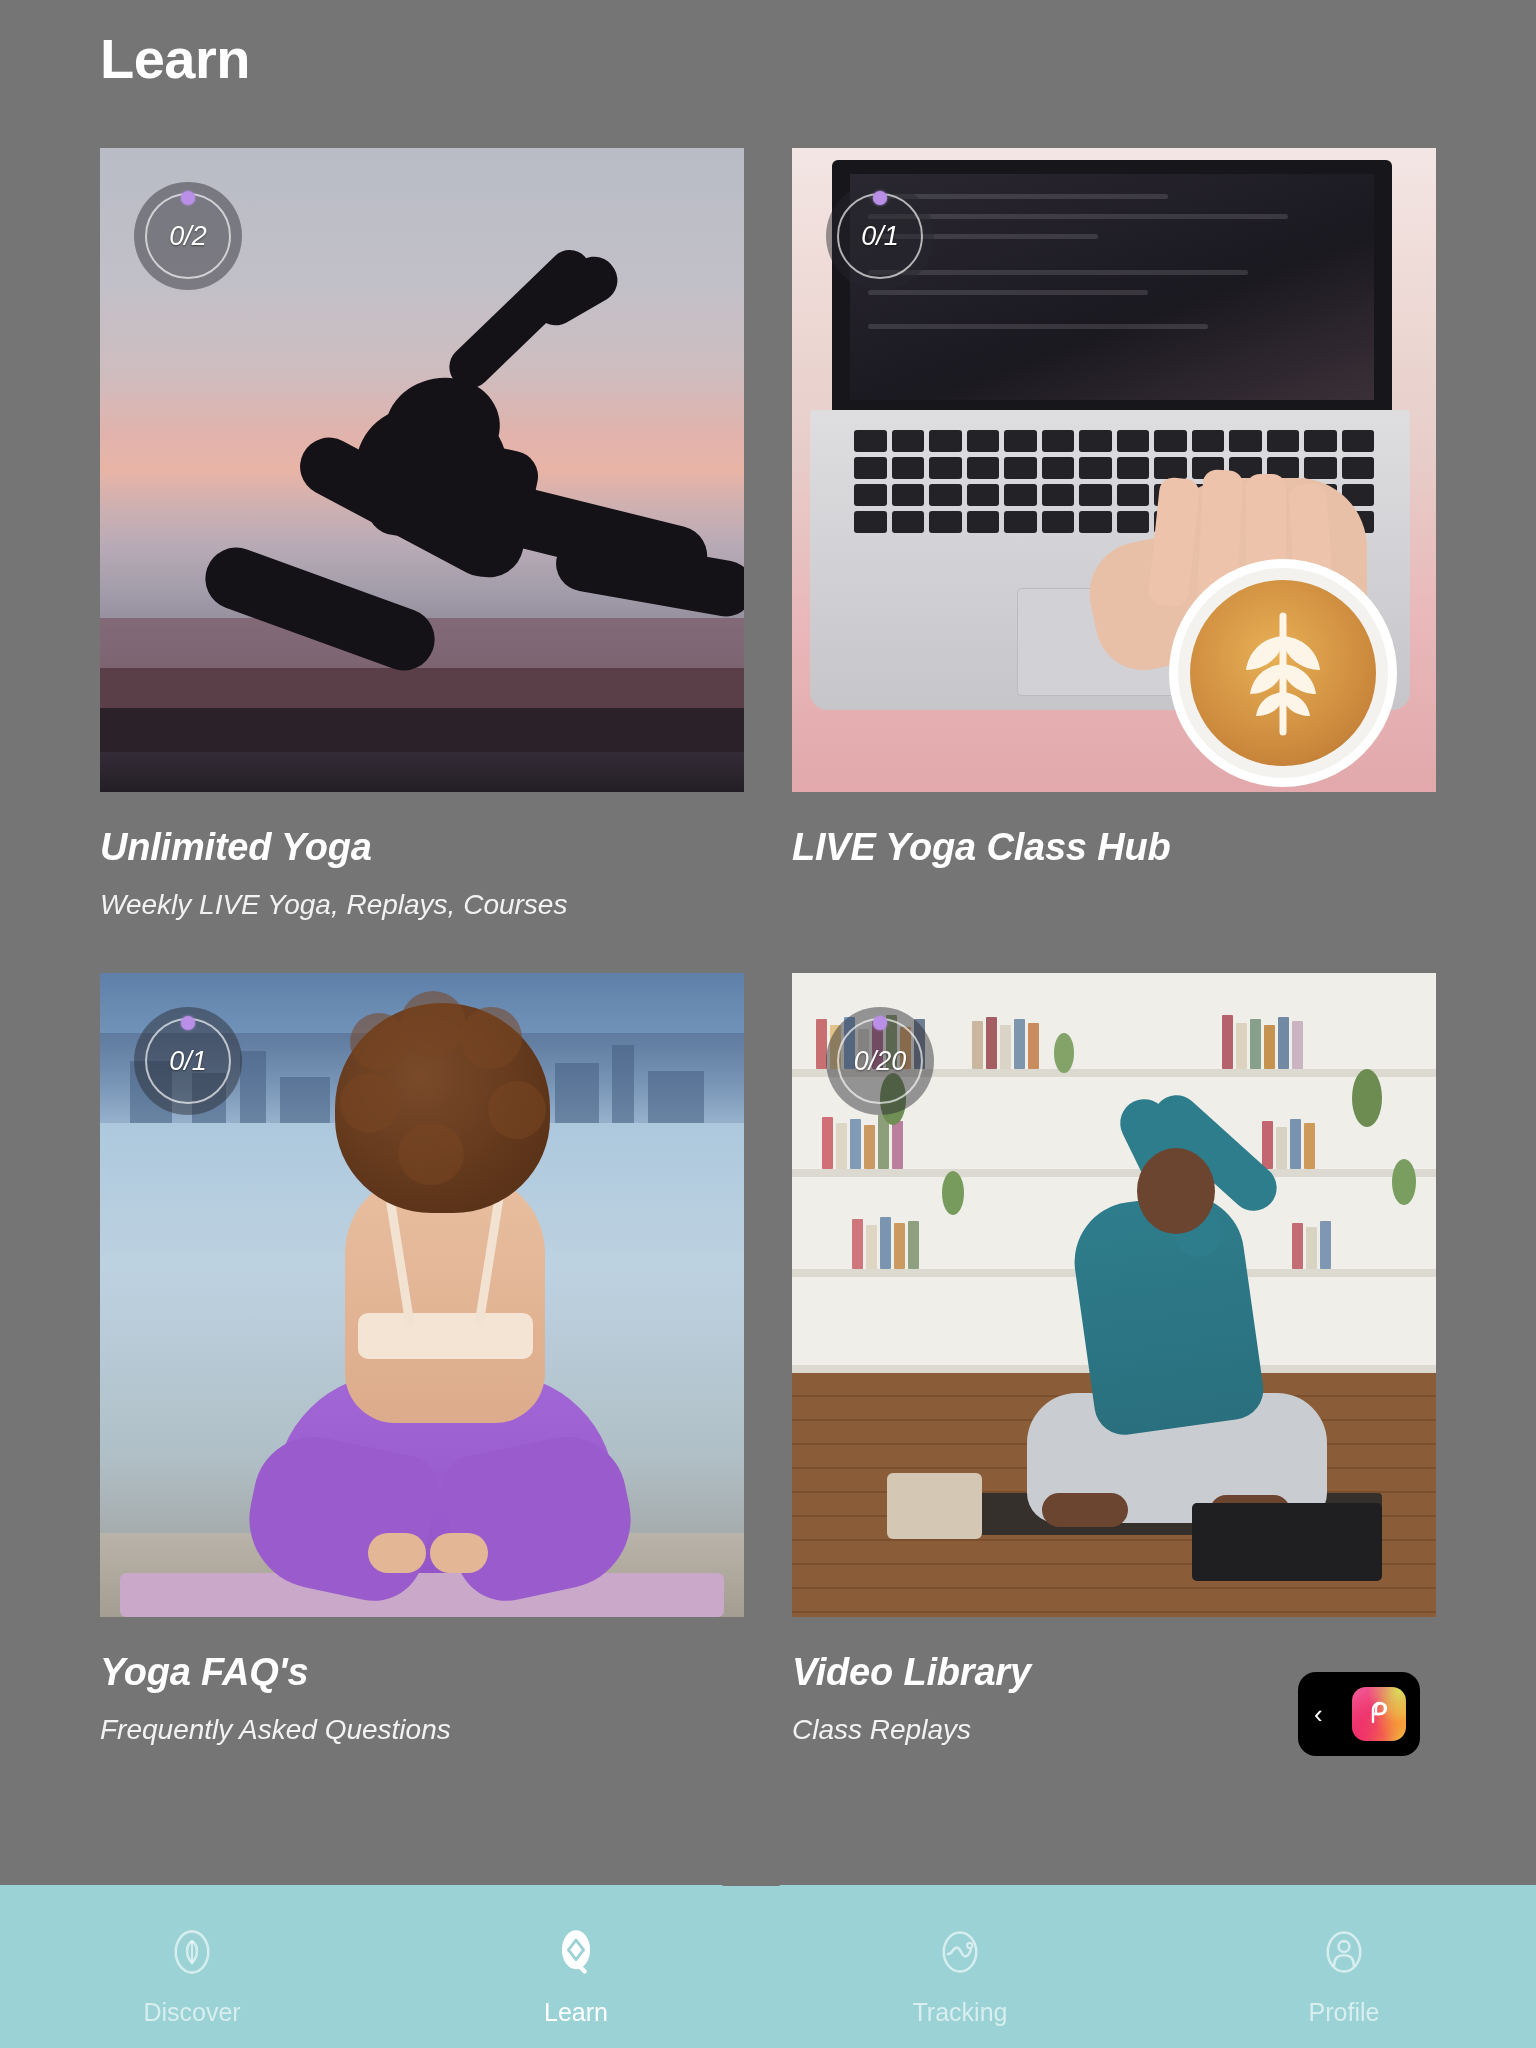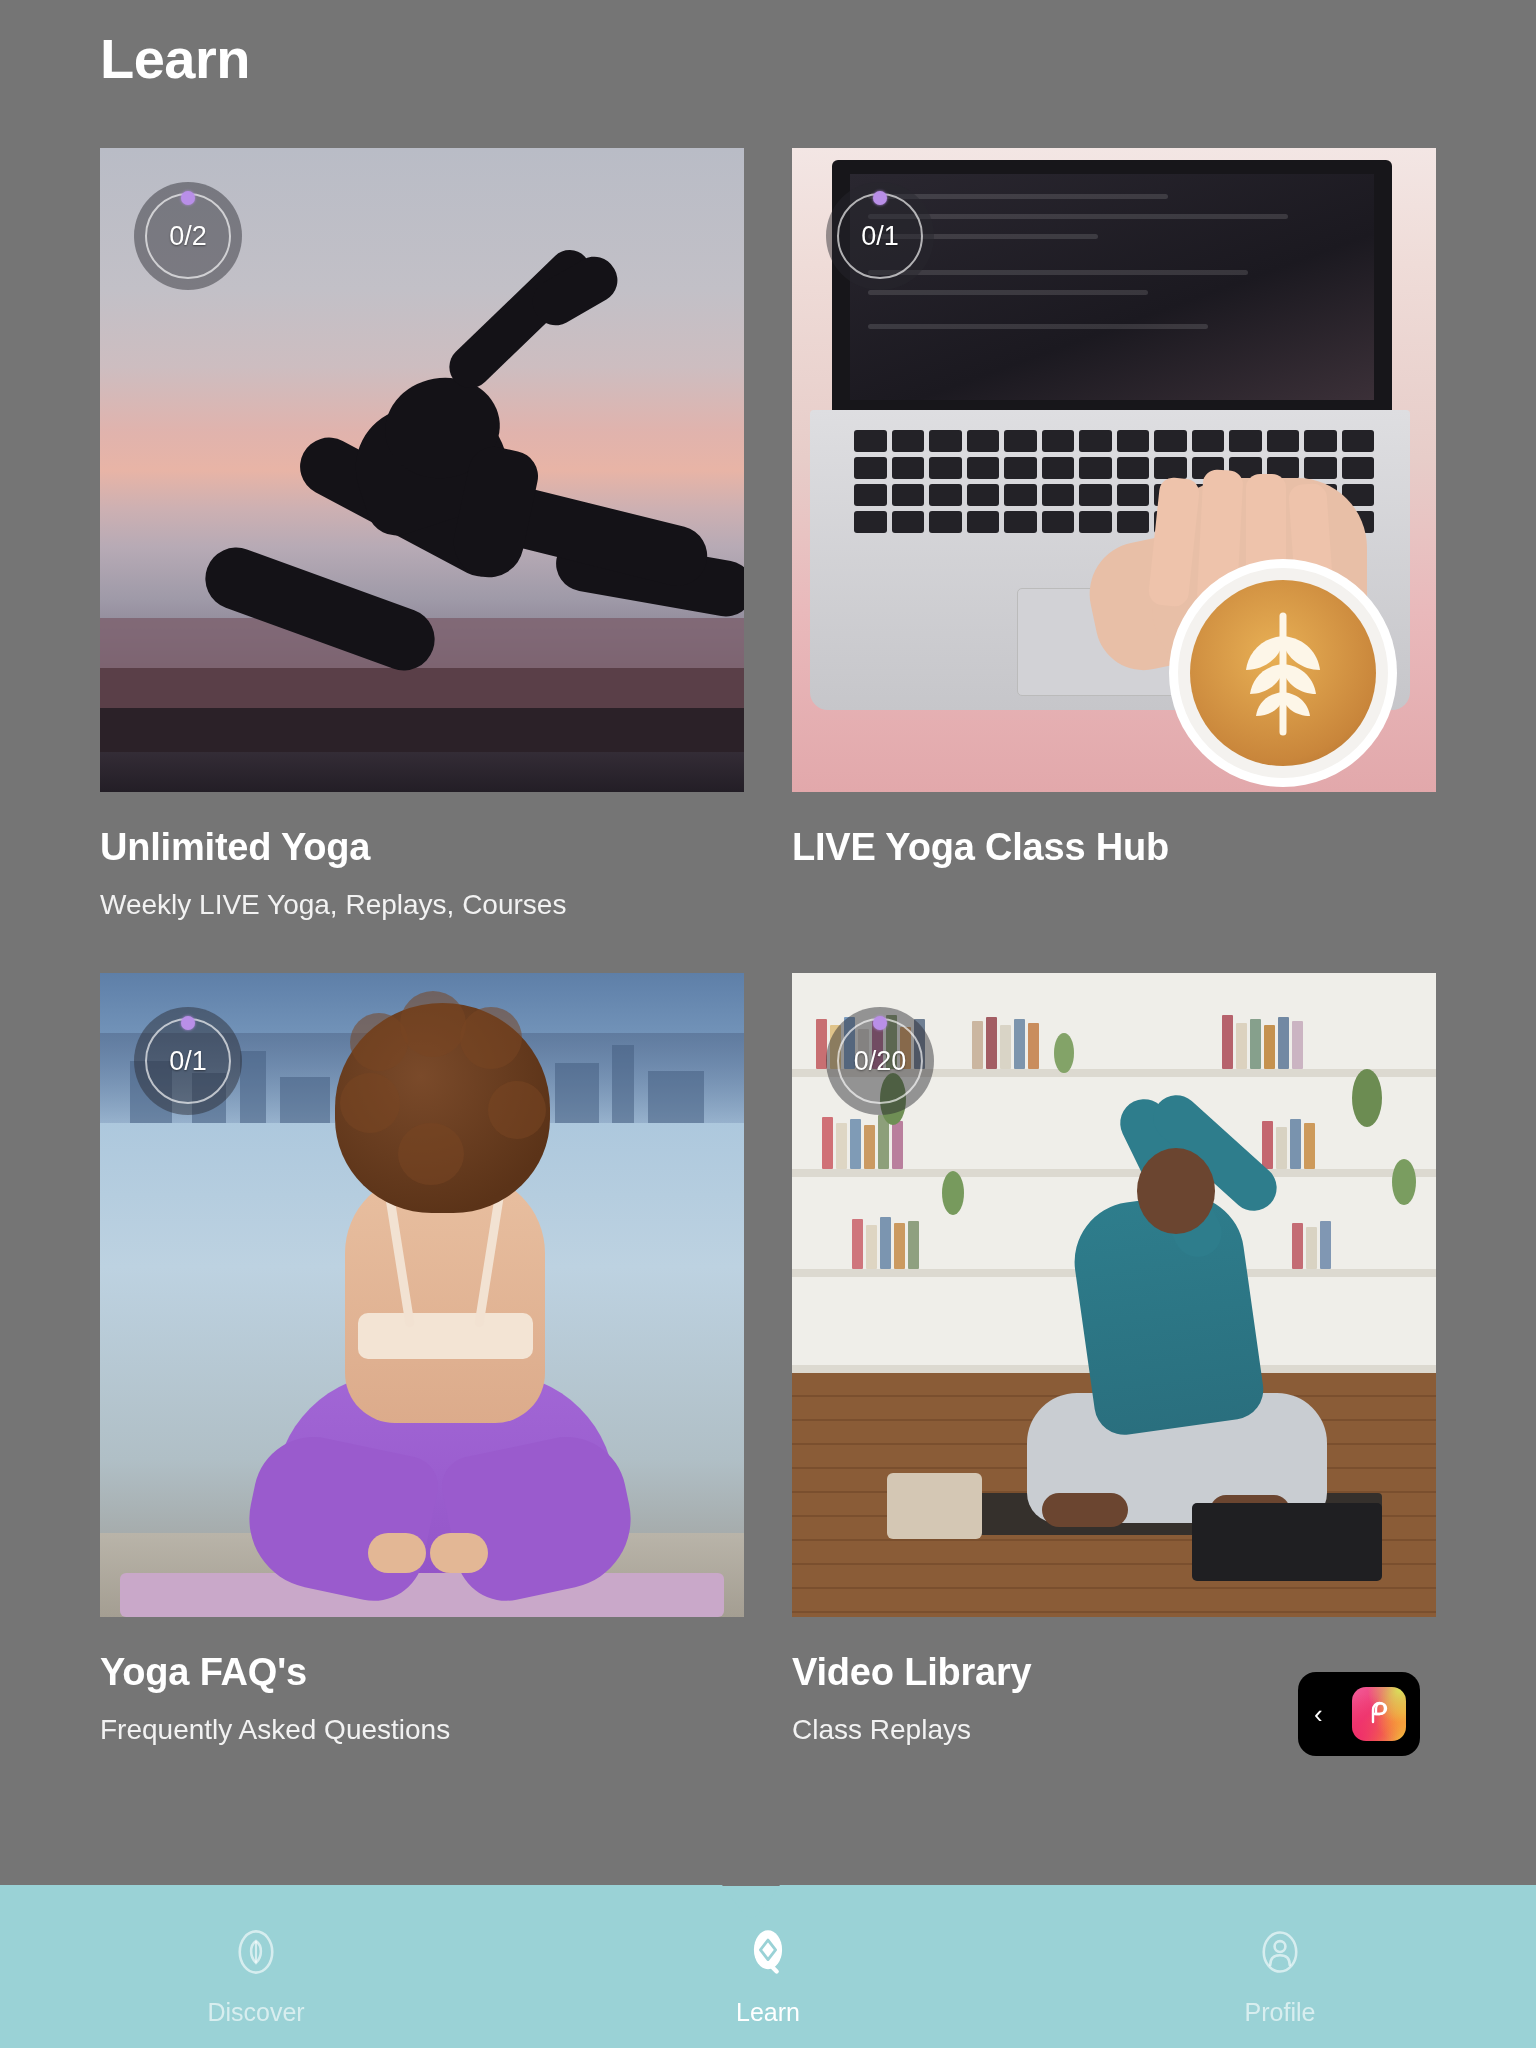--- a/index.html
+++ b/index.html
@@ -37,20 +37,21 @@
     display: grid;
     grid-template-columns: 644px 644px;
     column-gap: 48px;
     row-gap: 52px;
   }
 
   .card {
     width: 688px;
     position: relative;
     cursor: pointer;
+    font-style: italic;
   }
 
   .card-media {
     position: relative;
     width: 644px;
     height: 644px;
     overflow: hidden;
     background: #8a8a8a;
   }
 
@@ -591,20 +592,28 @@
     <div class="nav-item active">
       <svg class="nav-icon" viewBox="0 0 48 48">
         <ellipse cx="24" cy="22" rx="13" ry="18" fill="#ffffff"></ellipse>
         <path d="M24 34 L32 42" stroke="#ffffff" stroke-width="4" stroke-linecap="round"></path>
         <path d="M24 13 L31 22 L24 31 L17 22 Z" fill="none" stroke="#9ad2d6" stroke-width="2.6" stroke-linejoin="round"></path>
       </svg>
       <span class="nav-label">Learn</span>
     </div>
 
 
+    <div class="nav-item">
+      <svg class="nav-icon" viewBox="0 0 48 48">
+        <ellipse cx="24" cy="24" rx="15" ry="18" fill="none" stroke="rgba(255,255,255,.6)" stroke-width="2.4"></ellipse>
+        <path d="M13 26 C17 26 17 20 21 20 C25 20 25 28 29 28 C32 28 33 24 34 22" fill="none" stroke="rgba(255,255,255,.6)" stroke-width="2.4" stroke-linecap="round"></path>
+        <circle cx="33" cy="18" r="2.4" fill="none" stroke="rgba(255,255,255,.6)" stroke-width="2"></circle>
+      </svg>
+      <span class="nav-label">Tracking</span>
+    </div>
 
     <div class="nav-item">
       <svg class="nav-icon" viewBox="0 0 48 48">
         <ellipse cx="24" cy="24" rx="15" ry="18" fill="none" stroke="rgba(255,255,255,.6)" stroke-width="2.4"></ellipse>
         <circle cx="24" cy="19" r="5" fill="none" stroke="rgba(255,255,255,.6)" stroke-width="2.4"></circle>
         <path d="M15 36 C15 29.5 19 27 24 27 C29 27 33 29.5 33 36" fill="none" stroke="rgba(255,255,255,.6)" stroke-width="2.4" stroke-linecap="round"></path>
       </svg>
       <span class="nav-label">Profile</span>
     </div>
   </div>

